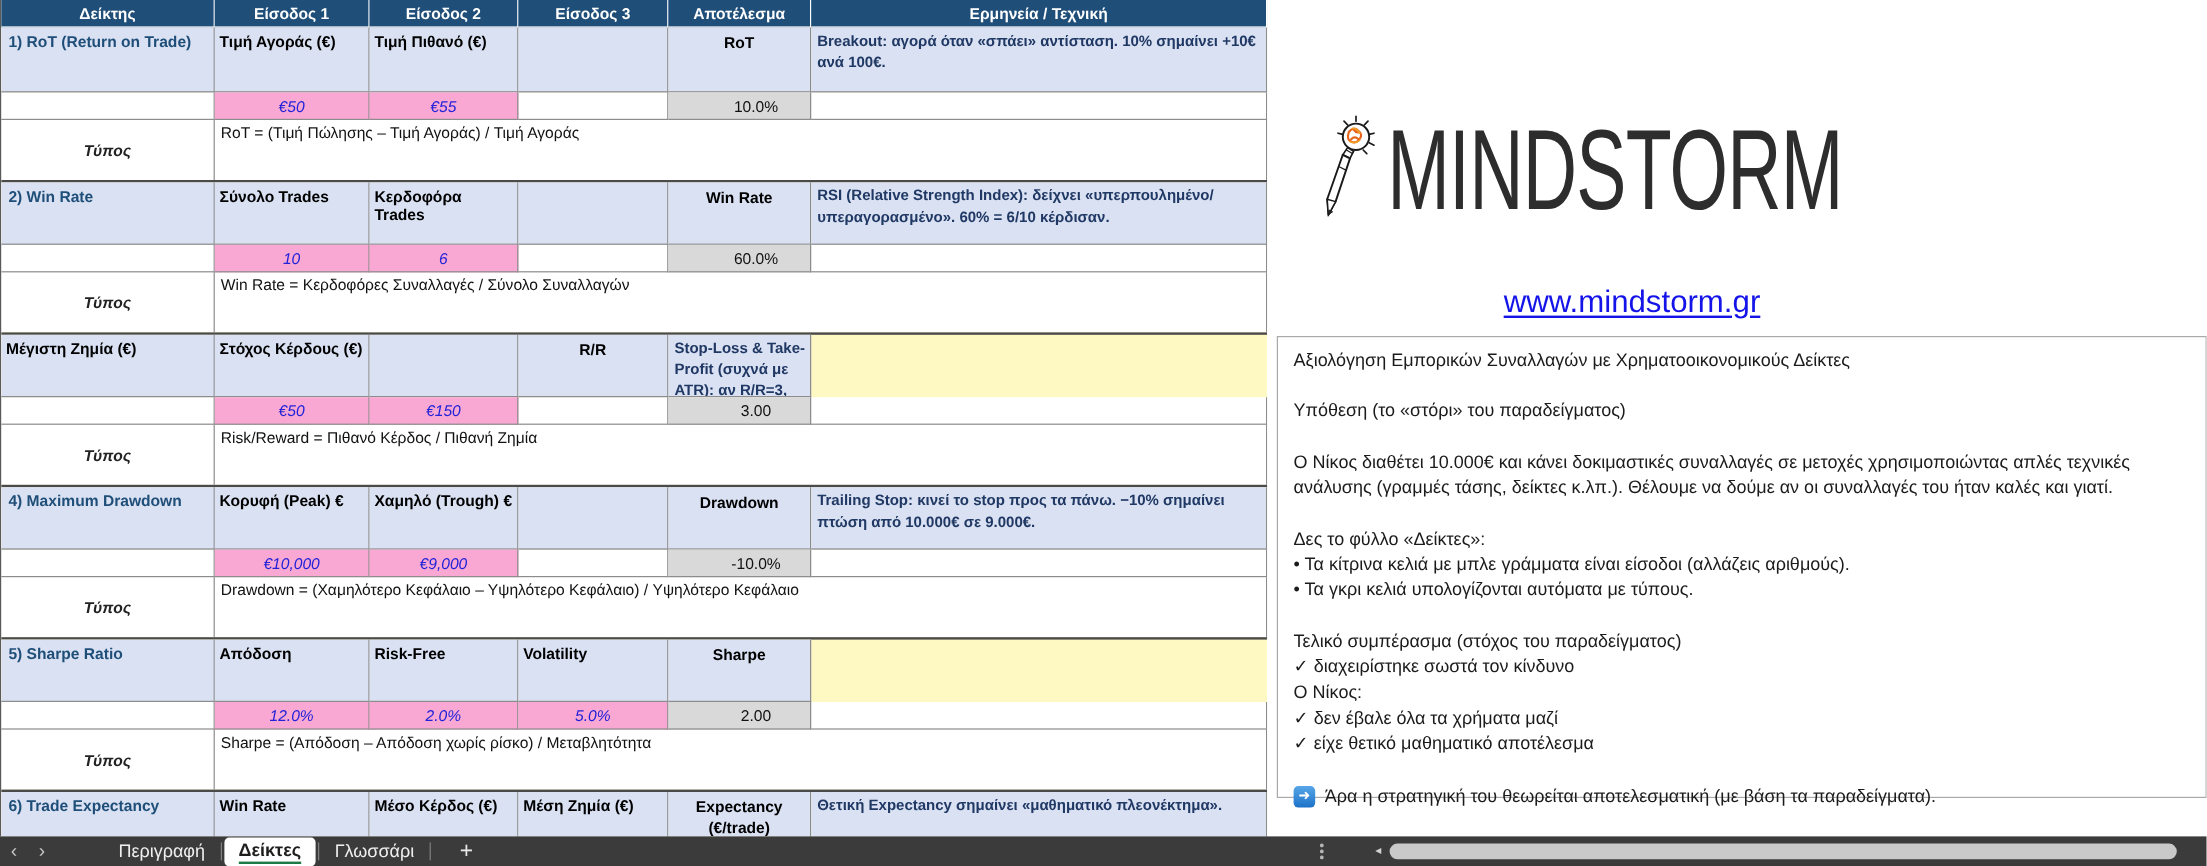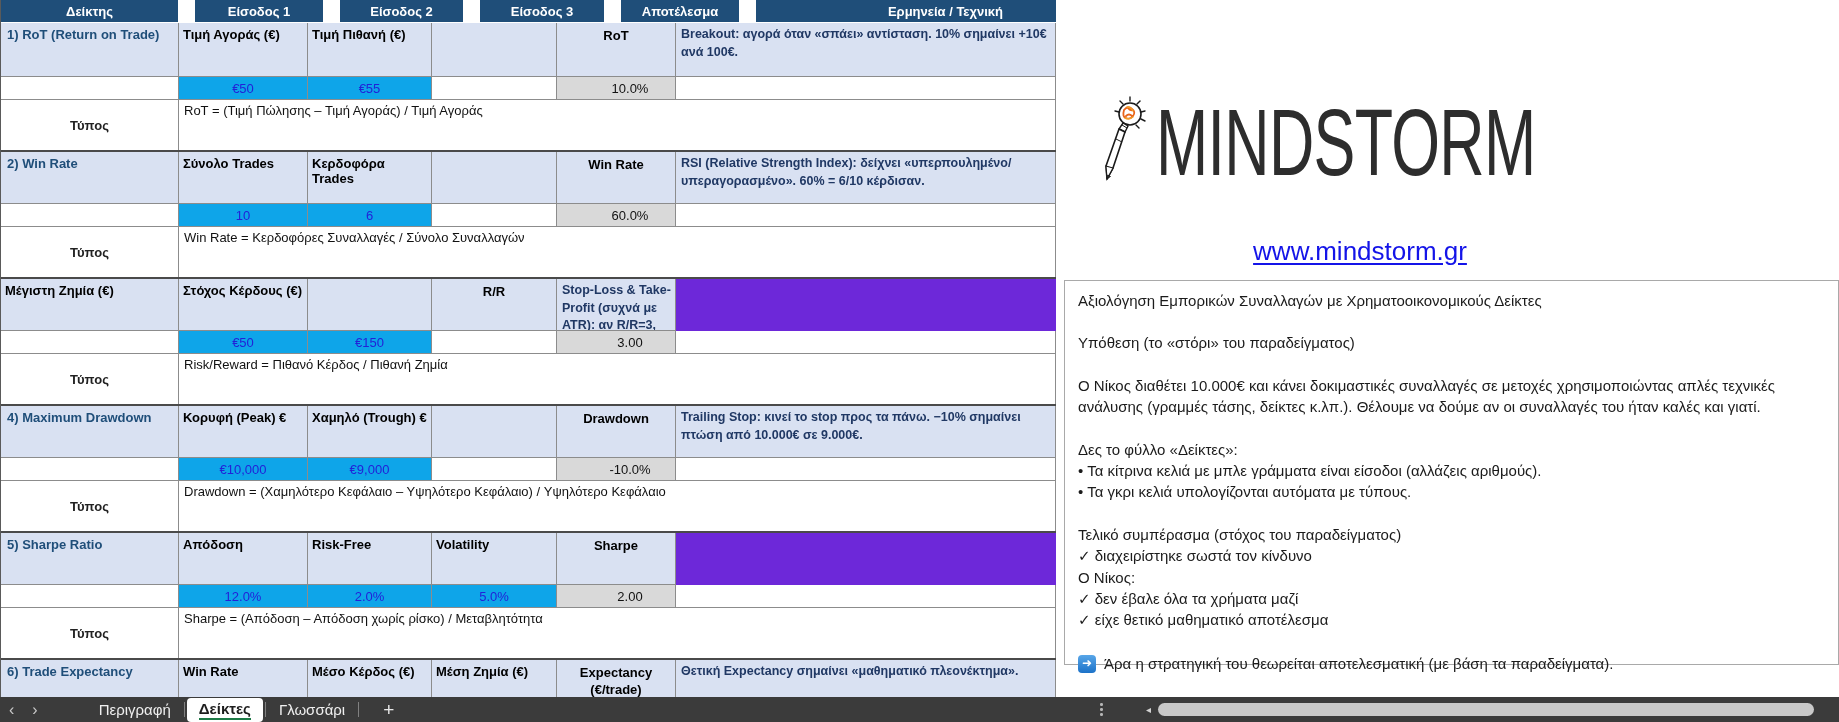--- a/index.html
+++ b/index.html
@@ -2,37 +2,37 @@
 <html><head>
 <meta charset="utf-8">
 <style>
   html,body{margin:0;padding:0;background:#fff;}
   .screen{position:relative;width:1839px;height:722px;background:#ffffff;overflow:hidden;
     font-family:"Liberation Sans","DejaVu Sans",sans-serif;color:#111;}
   
   .sheet{position:absolute;left:0;top:0;width:1056px;height:697px;overflow:hidden;border-left:1px solid #5a5a5a;box-sizing:border-box;}
   .tr{display:grid;grid-template-columns:178px 129px 124px 125px 119px 380px;box-sizing:border-box;}
   .tr>div{box-sizing:border-box;border-right:1px solid #8c8c8c;border-bottom:1px solid #8c8c8c;overflow:hidden;}
-  .r-head{height:23px;gap:16px;}
+  .r-head{height:23px;}
   .r-head>div{background:#1f4e79;color:#fff;font-weight:bold;font-size:13px;
     display:flex;align-items:center;justify-content:center;border-right:1px solid #fff;border-bottom:1px solid #fff;}
-  .r-label{height:54px;background:#6d28d9;}
+  .r-label{height:54px;background:#fef9c3;}
   .r-label.sep{border-top:2px solid #4a4a4a;}
   .r-label>div{background:#d9e1f2;}
   .ind{font-weight:bold;font-size:13px;color:#1f4e79;padding:4px 2px 0 6px;}
   .inl{font-weight:bold;font-size:13px;color:#000;padding:4px 2px 0 4px;}
   .resl{font-weight:bold;font-size:13px;color:#000;padding:4px 3px 0 3px;text-align:center;line-height:17px;}
   .interp{font-weight:bold;font-size:12.5px;color:#203864;padding:3px 4px 0 5px;line-height:17.5px;}
   .r-val{height:23px;}
   .r-val>div{font-size:13px;display:flex;align-items:center;justify-content:center;}
-  .val.y{background:#0ea5e9;color:#2222d8;}
+  .val.y{background:#f9a8d4;color:#2222d8;font-style:italic;}
   .val.g{background:#d9d9d9;color:#111;padding-left:28px;}
   .r-form{height:50px;}
   .r-form>div{border-bottom:none;}
-  .typos{display:flex;align-items:center;justify-content:center;font-size:13px;font-weight:600;color:#222;}
+  .typos{display:flex;align-items:center;justify-content:center;font-size:13px;font-weight:600;color:#222;font-style:italic;}
   .formula{grid-column:2/7;font-size:13px;color:#111;padding:3px 0 0 5px;}
   .r-label6{height:64px;}
   
   .logo-row{position:absolute;left:1104px;top:94px;height:96px;display:flex;align-items:center;}
   .brand-name{margin-left:8px;font-size:95px;line-height:1;font-weight:400;color:#2d2d2d;
     letter-spacing:-1px;transform:scaleX(0.66);transform-origin:left center;white-space:nowrap;}
   .site-link{position:absolute;left:1150px;top:236px;width:420px;text-align:center;
     font-size:26px;font-weight:500;color:#1414e8;text-decoration:underline;text-underline-offset:3px;}
   .notes-box{position:absolute;left:1064px;top:280px;width:775px;height:385px;background:#fff;
     border:1px solid #a9a9a9;box-sizing:border-box;padding:9px 13px;font-size:15px;line-height:21.4px;color:#1b1b1b;}
@@ -70,21 +70,21 @@
       <div>Είσοδος 1</div>
       <div>Είσοδος 2</div>
       <div>Είσοδος 3</div>
       <div>Αποτέλεσμα</div>
       <div>Ερμηνεία / Τεχνική</div>
     </div>
 
     <div class="tr r-label">
       <div class="ind">1) RoT (Return on Trade)</div>
       <div class="inl">Τιμή Αγοράς (€)</div>
-      <div class="inl">Τιμή Πιθανή (€)</div>
+      <div class="inl">Τιμή Πιθανό (€)</div>
       <div class="inl"></div>
       <div class="resl">RoT</div>
       <div class="interp">Breakout: αγορά όταν «σπάει» αντίσταση. 10% σημαίνει +10€ ανά 100€.</div>
     </div>
     <div class="tr r-val">
       <div></div>
       <div class="val y">€50</div>
       <div class="val y">€55</div>
       <div class="val"></div>
       <div class="val g">10.0%</div>

